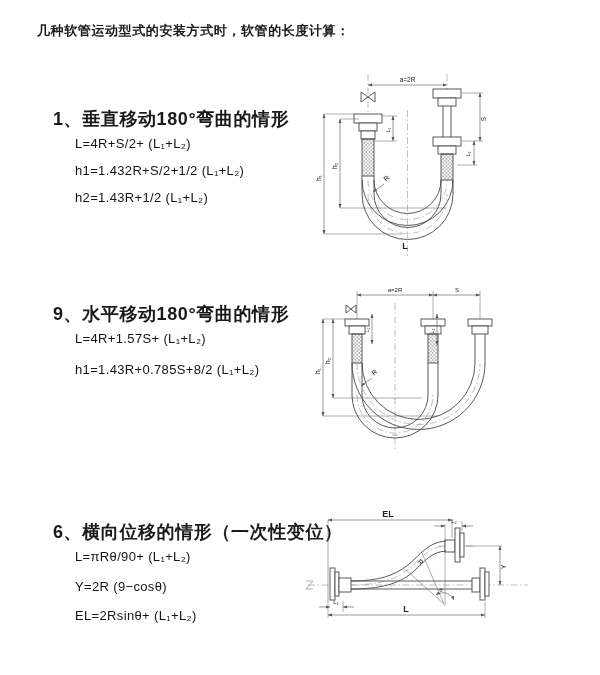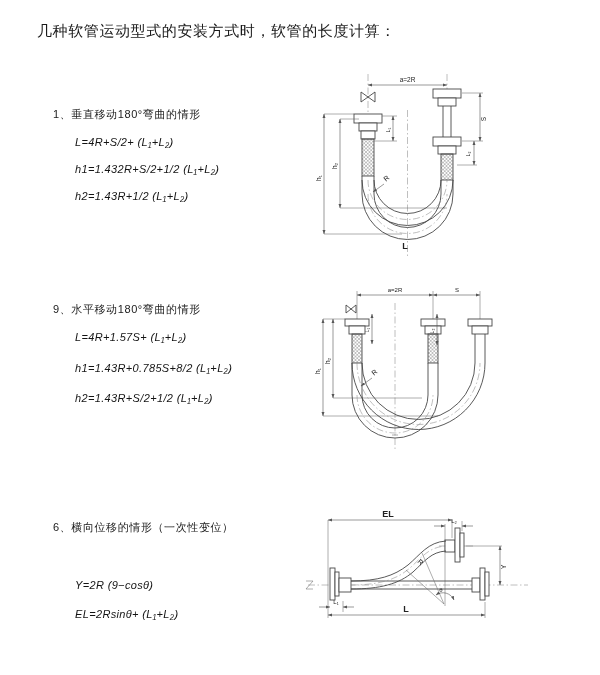--- a/index.html
+++ b/index.html
@@ -1,22 +1,22 @@
 <!DOCTYPE html>
 <html><head>
 <meta charset="utf-8">
 <style>
   html,body{margin:0;padding:0;background:#ffffff;}
   .page{
     position:relative;width:600px;height:675px;background:#ffffff;
     font-family:"Liberation Sans","DejaVu Sans",sans-serif;color:#1a1a1a;overflow:hidden;
   }
-  .doc-title{position:absolute;left:37px;top:22px;font-size:15px;font-weight:400;letter-spacing:.6px;}
-  .sec-heading{position:absolute;left:53px;font-size:11px;font-weight:400;letter-spacing:.6px;}
-  .formula{position:absolute;left:75px;font-size:11px;font-weight:400;color:#141414;letter-spacing:.35px;font-style:italic;}
+  .doc-title{position:absolute;left:37px;top:22px;font-size:13px;font-weight:700;letter-spacing:.6px;}
+  .sec-heading{position:absolute;left:53px;font-size:18px;font-weight:700;letter-spacing:.6px;}
+  .formula{position:absolute;left:75px;font-size:13px;font-weight:400;color:#141414;letter-spacing:.35px;}
   svg{position:absolute;overflow:visible;}
   .ln{stroke:#474747;stroke-width:.9;fill:none;}
   .fit{stroke:#474747;stroke-width:.9;fill:#ffffff;}
   .thin{stroke:#6a6a6a;stroke-width:.55;fill:none;}
   .dim{stroke:#565656;stroke-width:.6;fill:none;}
   .cl{stroke:#8a8a8a;stroke-width:.55;fill:none;stroke-dasharray:7 2.5 1.5 2.5;}
   .braid{fill:url(#b1);stroke:#474747;stroke-width:.9;}
   .braid2{fill:url(#b2);stroke:#474747;stroke-width:.9;}
   text{fill:#222;font-family:"Liberation Sans","DejaVu Sans",sans-serif;}
 </style>
@@ -28,23 +28,23 @@
   <div class="doc-title">几种软管运动型式的安装方式时，软管的长度计算：</div>
 
   <div class="sec-heading" style="top:107px">1、垂直移动180°弯曲的情形</div>
   <div class="formula" style="top:136px">L=4R+S/2+ (L₁+L₂)</div>
   <div class="formula" style="top:163px">h1=1.432R+S/2+1/2 (L₁+L₂)</div>
   <div class="formula" style="top:190px">h2=1.43R+1/2 (L₁+L₂)</div>
 
   <div class="sec-heading" style="top:302px">9、水平移动180°弯曲的情形</div>
   <div class="formula" style="top:331px">L=4R+1.57S+ (L₁+L₂)</div>
   <div class="formula" style="top:362px">h1=1.43R+0.785S+8/2 (L₁+L₂)</div>
-  <div class="formula" style="top:392px">h2=1.43R+S/2+1/2 (L₁+L₂)</div>
 
   <div class="sec-heading" style="top:520px">6、横向位移的情形（一次性变位）</div>
+  <div class="formula" style="top:549px">L=πRθ/90+ (L₁+L₂)</div>
   <div class="formula" style="top:579px">Y=2R (9−cosθ)</div>
   <div class="formula" style="top:608px">EL=2Rsinθ+ (L₁+L₂)</div>
 
   <svg style="left:310px;top:68px" width="290" height="200" viewBox="0 0 290 200">
     <defs>
       <marker id="m1" viewBox="0 0 10 10" refX="9.5" refY="5" markerWidth="7" markerHeight="7" orient="auto-start-reverse">
         <path d="M0,1.5 L10,5 L0,8.5 Z" fill="#565656"></path>
       </marker>
       <pattern id="b1" width="3.5" height="3.5" patternUnits="userSpaceOnUse">
         <path d="M0,3.5 L3.5,0 M0,0 L3.5,3.5" stroke="#787878" stroke-width="0.45"></path>

